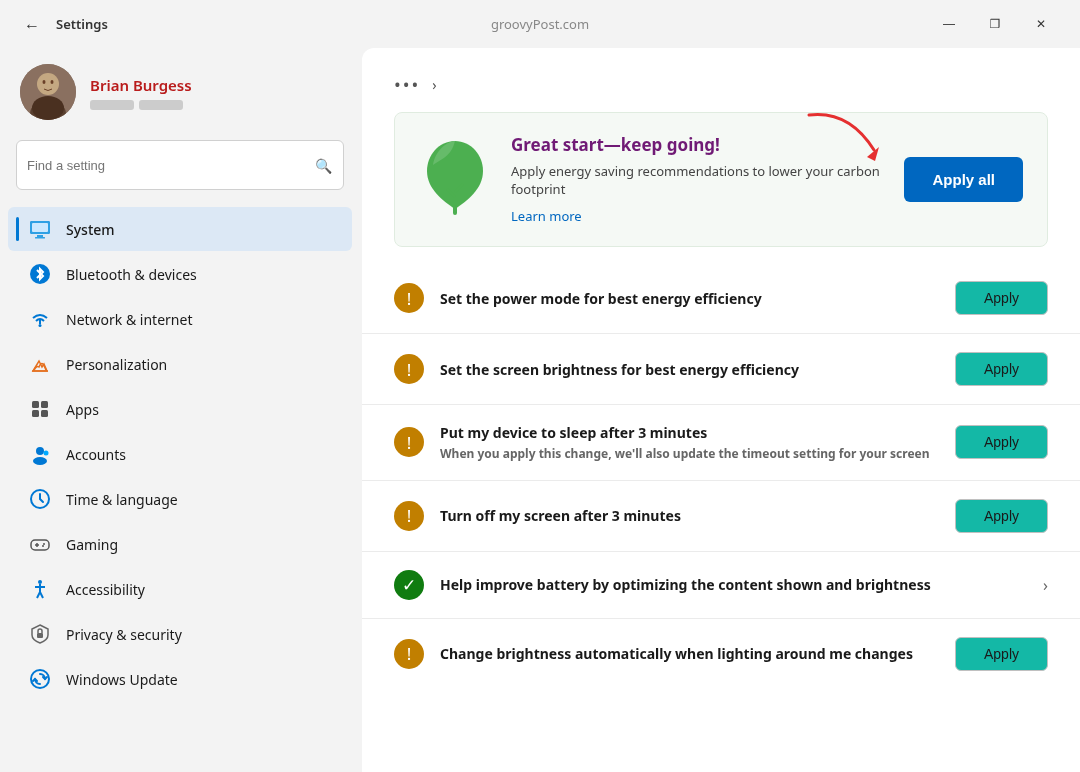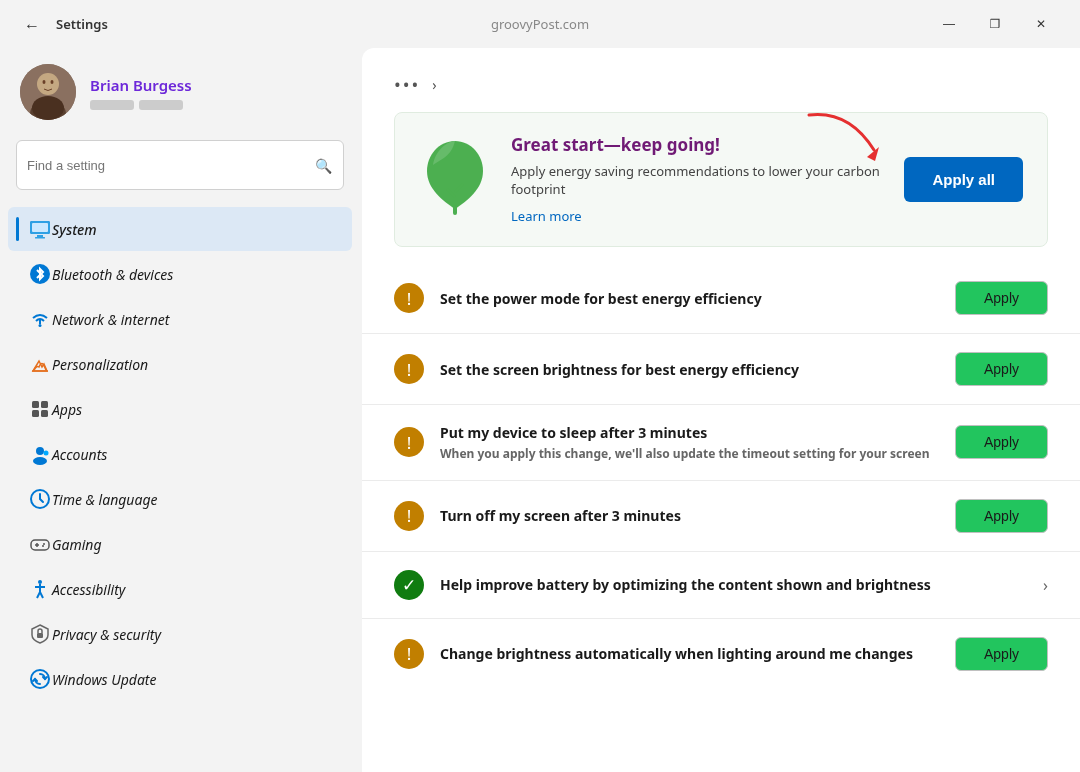--- a/index.html
+++ b/index.html
@@ -85,21 +85,21 @@
       border-radius: 50%;
       background: #8a7a6e;
       overflow: hidden;
       display: flex; align-items: center; justify-content: center;
       flex-shrink: 0;
     }
     .user-avatar svg { width: 100%; height: 100%; }
     .user-name {
       font-size: 15px;
       font-weight: 600;
-      color: #6d28d9;
+      color: #b91c1c;
     }
     .user-account-bars {
       display: flex;
       gap: 5px;
       margin-top: 5px;
     }
     .account-bar {
       width: 44px; height: 10px;
       border-radius: 3px;
       background: #ccc;
@@ -120,27 +120,26 @@
       flex: 1;
       font-size: 13px;
       color: #555;
       background: transparent;
     }
     .search-icon { color: #666; font-size: 14px; }
     .nav-item {
       display: flex;
       align-items: center;
       padding: 10px 16px 10px 20px;
-      gap: 0;
+      gap: 14px;
       cursor: pointer;
       border-radius: 6px;
       margin: 1px 8px;
       font-size: 14px;
       color: #1a1a1a;
-      font-style: italic;
     }
     .nav-item.active {
       background: #dce8f5;
       font-weight: 500;
     }
     .nav-item.active::before {
       content: '';
       position: absolute;
       left: 8px;
       width: 3px;
@@ -255,21 +254,21 @@
       line-height: 1.4;
     }
     .rec-sublabel {
       font-size: 12px;
       color: #666;
       margin-top: 3px;
       line-height: 1.3;
     }
     .apply-btn {
       border: 1px solid #c0c0c0;
-      background: #22c55e;
+      background: #14b8a6;
       border-radius: 6px;
       padding: 8px 28px;
       font-size: 14px;
       cursor: pointer;
       color: #1a1a1a;
       flex-shrink: 0;
       min-width: 90px;
     }
     .chevron-right {
       font-size: 16px;

